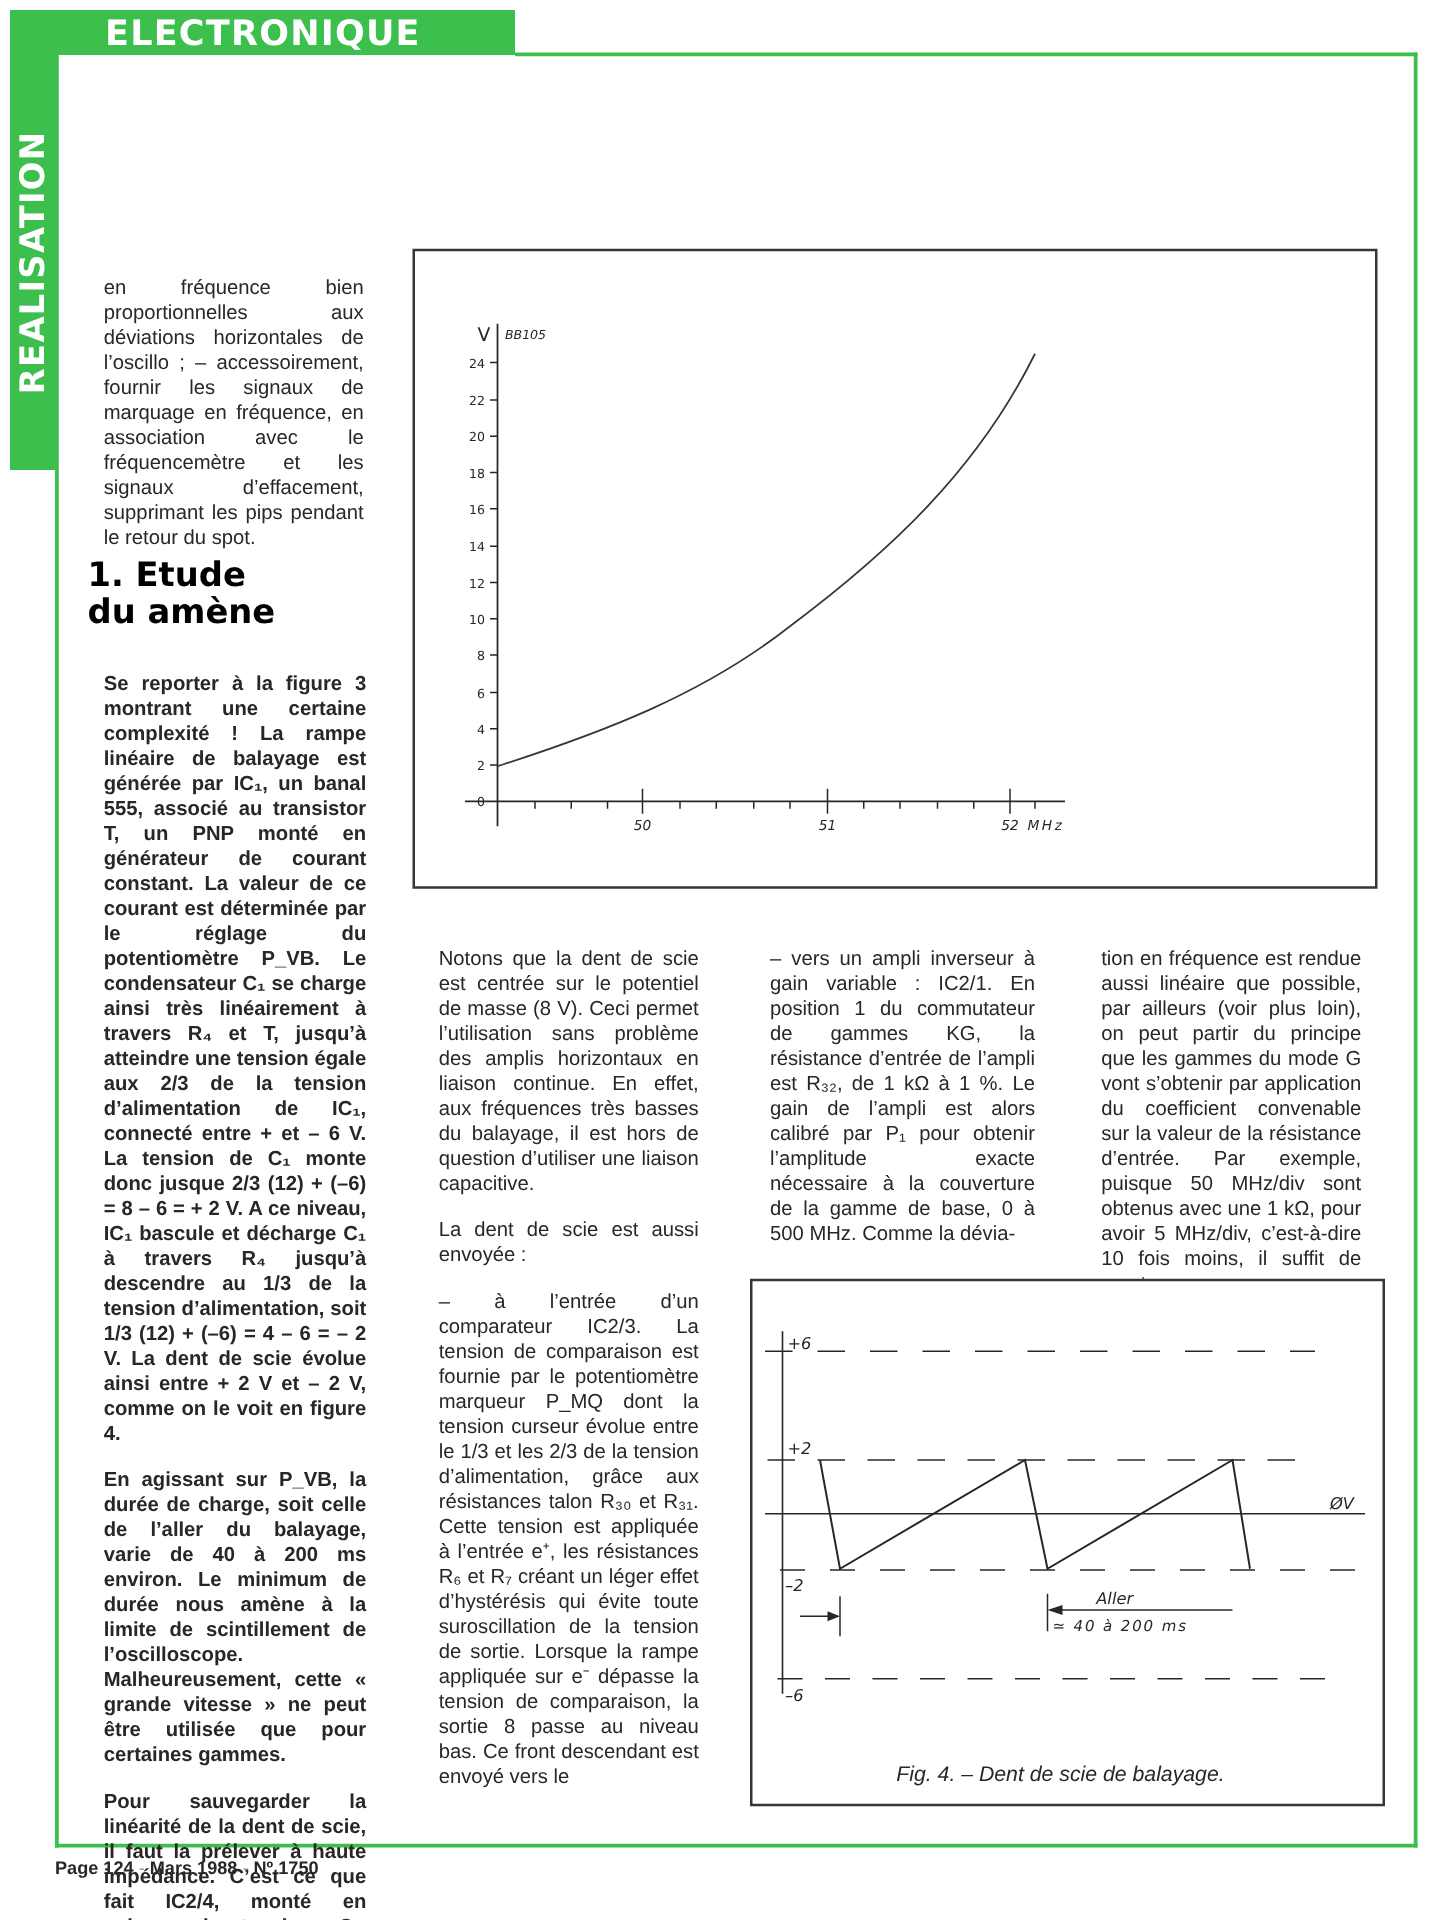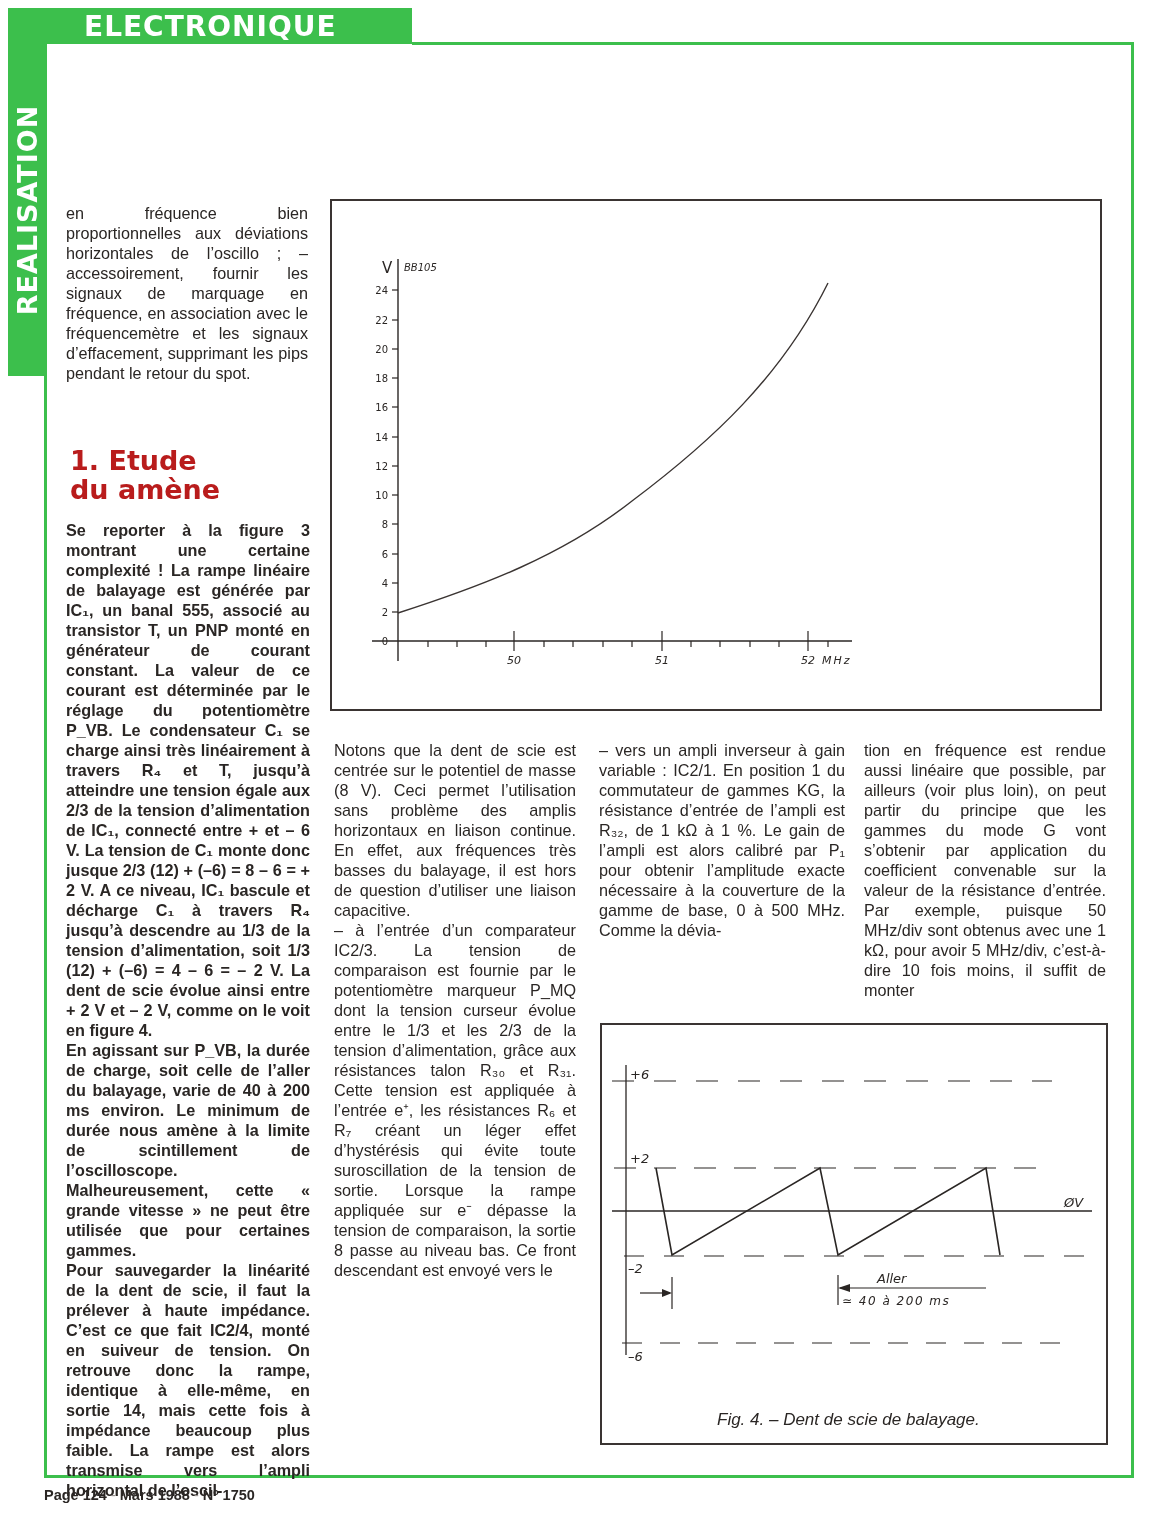--- a/index.html
+++ b/index.html
@@ -26,28 +26,28 @@
   .frame {
     position: absolute; left: 44px; top: 42px; width: 1090px; height: 1436px;
     border: 3px solid #3cbf4c; box-sizing: border-box; border-top: none;
   }
   .frame-top {
     position: absolute; left: 412px; top: 42px; width: 722px; height: 3px; background: #3cbf4c;
   }
   .col {
     position: absolute; font-size: 16.2px; line-height: 20px; text-align: justify; color: #2a2624;
   }
-  .col p { margin: 0; }
+  .col p { margin: 17px; }
   .col1a { left: 66px; top: 203px; width: 242px; }
   .col1b { left: 66px; top: 520px; width: 244px; font-weight: bold; }
   .col2 { left: 334px; top: 740px; width: 242px; }
   .col3 { left: 599px; top: 740px; width: 246px; }
   .col4 { left: 864px; top: 740px; width: 242px; }
   .section-title {
-    position: absolute; left: 70px; top: 446px; color: #b91c1c; font-weight: 700;
+    position: absolute; left: 70px; top: 446px; color: #000000; font-weight: 700;
     font-size: 27px; line-height: 29px; font-family: "DejaVu Sans", sans-serif;
   }
   .fig-box {
     position: absolute; border: 2px solid #3a3432; box-sizing: border-box; background: #fff;
   }
   .fig2 { left: 330px; top: 199px; width: 772px; height: 512px; }
   .fig4 { left: 600px; top: 1023px; width: 508px; height: 422px; }
   .fig-caption {
     position: absolute; font-style: italic; font-size: 17px; line-height: 20px; color: #2a2624;
   }
@@ -147,20 +147,21 @@
       <text x="476" y="463">52</text>
     </g>
     <text x="490" y="463" font-size="11" font-style="italic" fill="#2a2624" letter-spacing="2">MHz</text>
 
     <path d="M66,412 C150,385 230,355 300,300 C380,240 450,175 496,82" fill="none" stroke="#3a3432" stroke-width="1.4"></path>
   </svg>
 </div>
 
 <div class="col col2">
   <p>Notons que la dent de scie est centrée sur le potentiel de masse (8 V). Ceci permet l’utilisation sans problème des amplis horizontaux en liaison continue. En effet, aux fréquences très basses du balayage, il est hors de question d’utiliser une liaison capacitive.</p>
+  <p>La dent de scie est aussi envoyée :</p>
   <p>– à l’entrée d’un comparateur IC2/3. La tension de comparaison est fournie par le potentiomètre marqueur P_MQ dont la tension curseur évolue entre le 1/3 et les 2/3 de la tension d’alimentation, grâce aux résistances talon R₃₀ et R₃₁. Cette tension est appliquée à l’entrée e⁺, les résistances R₆ et R₇ créant un léger effet d’hystérésis qui évite toute suroscillation de la tension de sortie. Lorsque la rampe appliquée sur e⁻ dépasse la tension de comparaison, la sortie 8 passe au niveau bas. Ce front descendant est envoyé vers le</p>
 </div>
 
 <div class="col col3">
   <p>– vers un ampli inverseur à gain variable : IC2/1. En position 1 du commutateur de gammes KG, la résistance d’entrée de l’ampli est R₃₂, de 1 kΩ à 1 %. Le gain de l’ampli est alors calibré par P₁ pour obtenir l’amplitude exacte nécessaire à la couverture de la gamme de base, 0 à 500 MHz. Comme la dévia-</p>
 </div>
 
 <div class="col col4">
   <p>tion en fréquence est rendue aussi linéaire que possible, par ailleurs (voir plus loin), on peut partir du principe que les gammes du mode G vont s’obtenir par application du coefficient convenable sur la valeur de la résistance d’entrée. Par exemple, puisque 50 MHz/div sont obtenus avec une 1 kΩ, pour avoir 5 MHz/div, c’est-à-dire 10 fois moins, il suffit de monter</p>
 </div>

